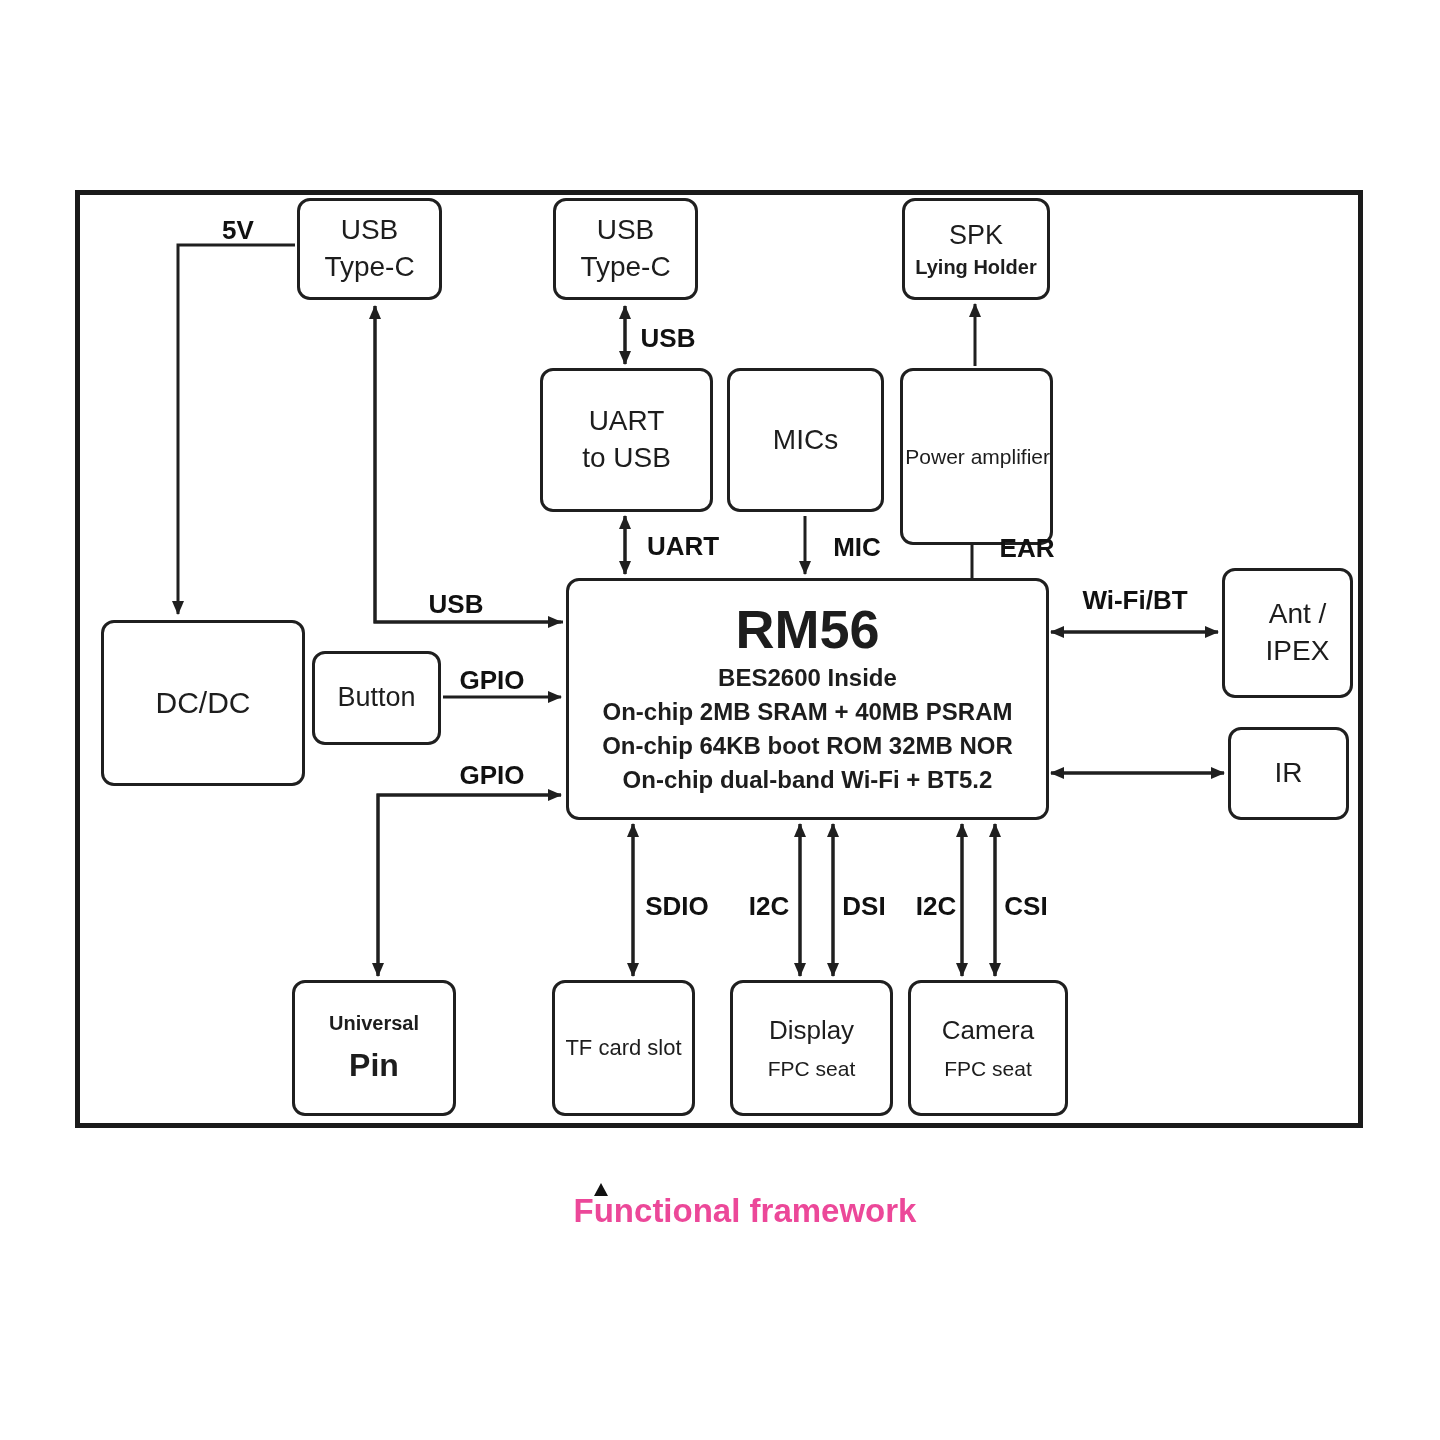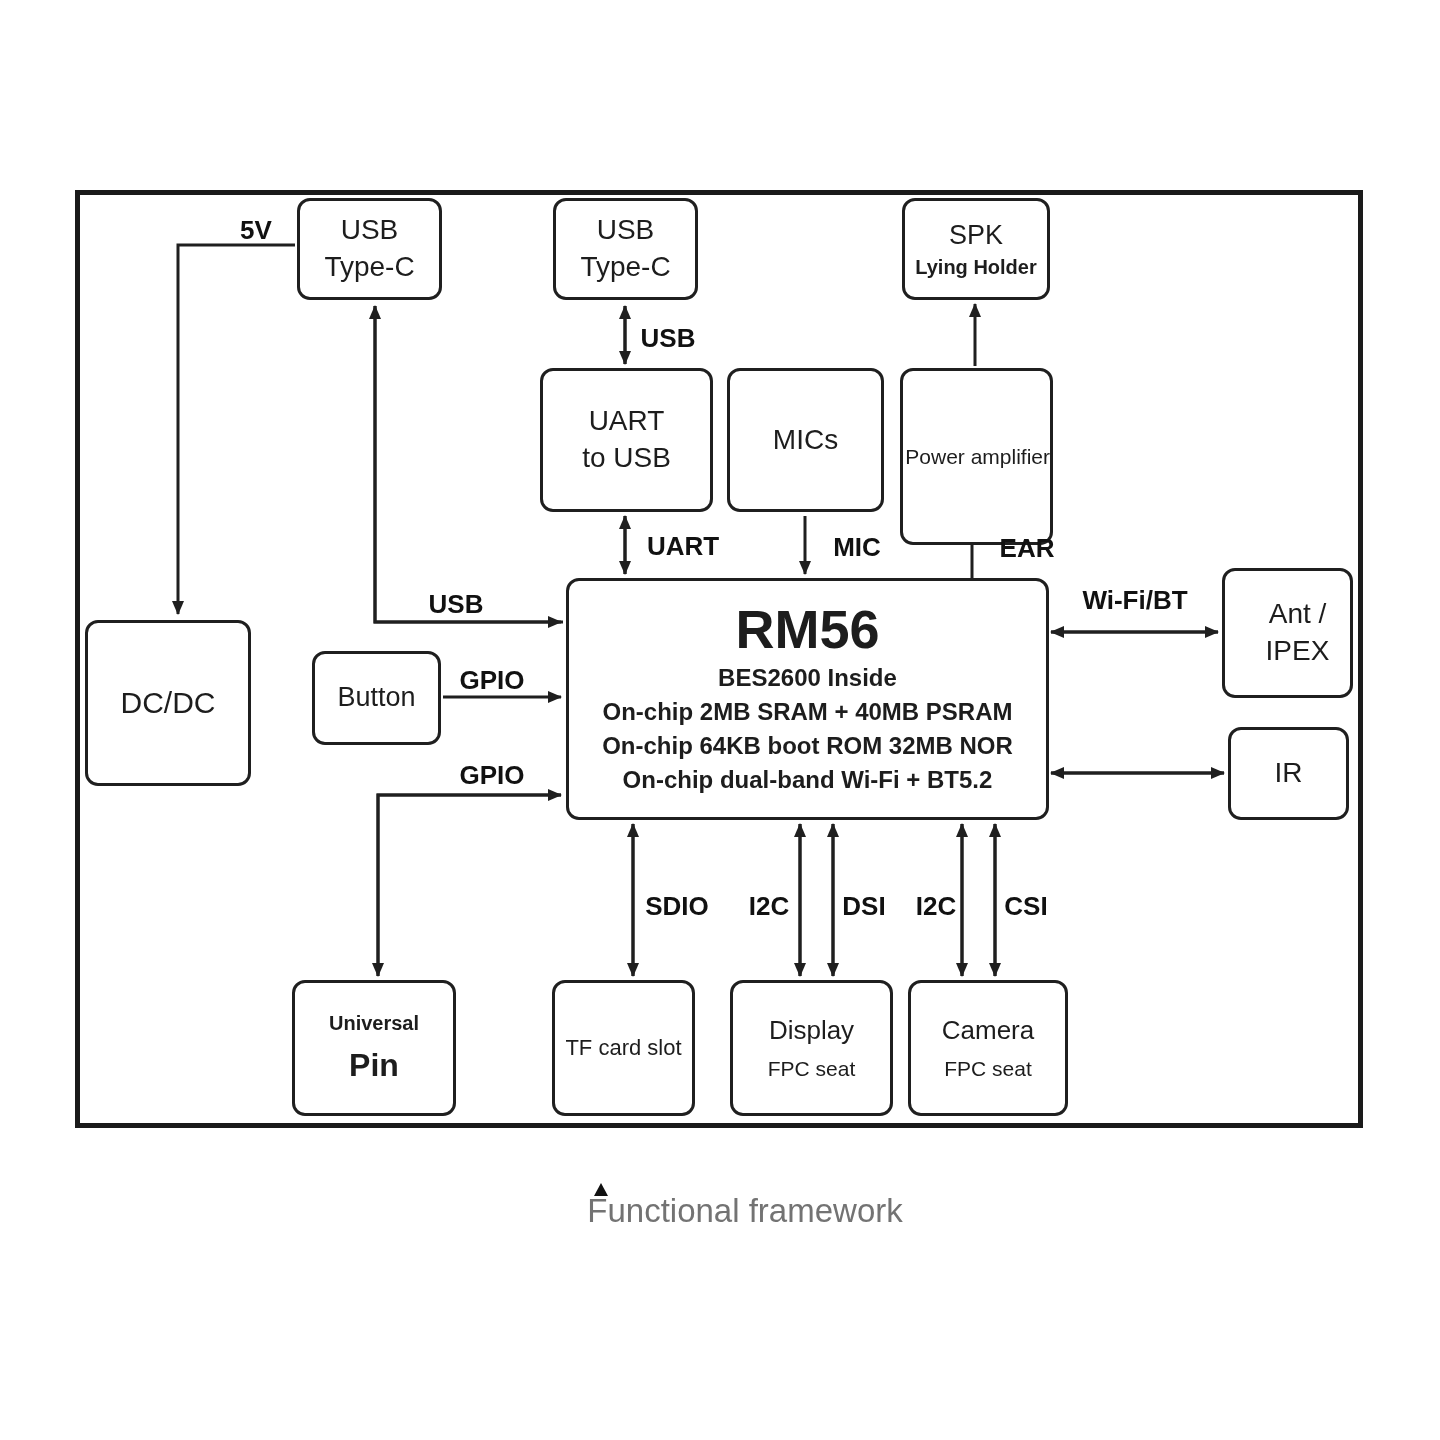--- a/index.html
+++ b/index.html
@@ -71,22 +71,22 @@
   }
   #rm56 .sub {
     font-size: 24px;
     font-weight: bold;
   }
   #caption {
     position: absolute;
     left: 745px; top: 1211px;
     transform: translate(-50%, -50%);
     font-size: 33px;
-    font-weight: normal;
-    color: #737373;
+    font-weight: bold;
+    color: #ec4899;
     white-space: nowrap;
   }
   #caret {
     position: absolute;
     left: 594px; top: 1183px;
     width: 0; height: 0;
     border-left: 7px solid transparent;
     border-right: 7px solid transparent;
     border-bottom: 13px solid #111111;
   }
@@ -172,21 +172,21 @@
   </div>
 
   <div class="box t28" style="left:727px; top:368px; width:157px; height:144px;">
     <div>MICs</div>
   </div>
 
   <div class="box t21" style="left:900px; top:368px; width:153px; height:177px;align-items:flex-end;">
     <div>Power amplifier</div>
   </div>
 
-  <div class="box t30" style="left:85px; top:620px; width:166px; height:166px;">
+  <div class="box t30" style="left:101px; top:620px; width:204px; height:166px;">
     <div>DC/DC</div>
   </div>
 
   <div class="box t27" style="left:312px; top:651px; width:129px; height:94px;">
     <div>Button</div>
   </div>
 
   <div class="box" id="rm56" style="left:566px; top:578px; width:483px; height:242px;">
     <div class="title">RM56</div>
     <div class="sub">BES2600 Inside</div>
@@ -216,21 +216,21 @@
   <div class="box" style="left:730px; top:980px; width:163px; height:136px;">
     <div class="t26">Display</div>
     <div class="t21 gap8">FPC seat</div>
   </div>
 
   <div class="box" style="left:908px; top:980px; width:160px; height:136px;">
     <div class="t26">Camera</div>
     <div class="t21 gap8">FPC seat</div>
   </div>
 
-  <div class="lbl" style="left:256px; top:230px;">5V</div>
+  <div class="lbl" style="left:238px; top:230px;">5V</div>
   <div class="lbl" style="left:456px; top:604px;">USB</div>
   <div class="lbl" style="left:668px; top:338px;">USB</div>
   <div class="lbl" style="left:683px; top:546px;">UART</div>
   <div class="lbl" style="left:857px; top:547px;">MIC</div>
   <div class="lbl" style="left:1027px; top:548px;">EAR</div>
   <div class="lbl" style="left:492px; top:680px;">GPIO</div>
   <div class="lbl" style="left:492px; top:775px;">GPIO</div>
   <div class="lbl" style="left:1135px; top:600px;">Wi-Fi/BT</div>
   <div class="lbl" style="left:677px; top:906px;">SDIO</div>
   <div class="lbl" style="left:769px; top:906px;">I2C</div>

